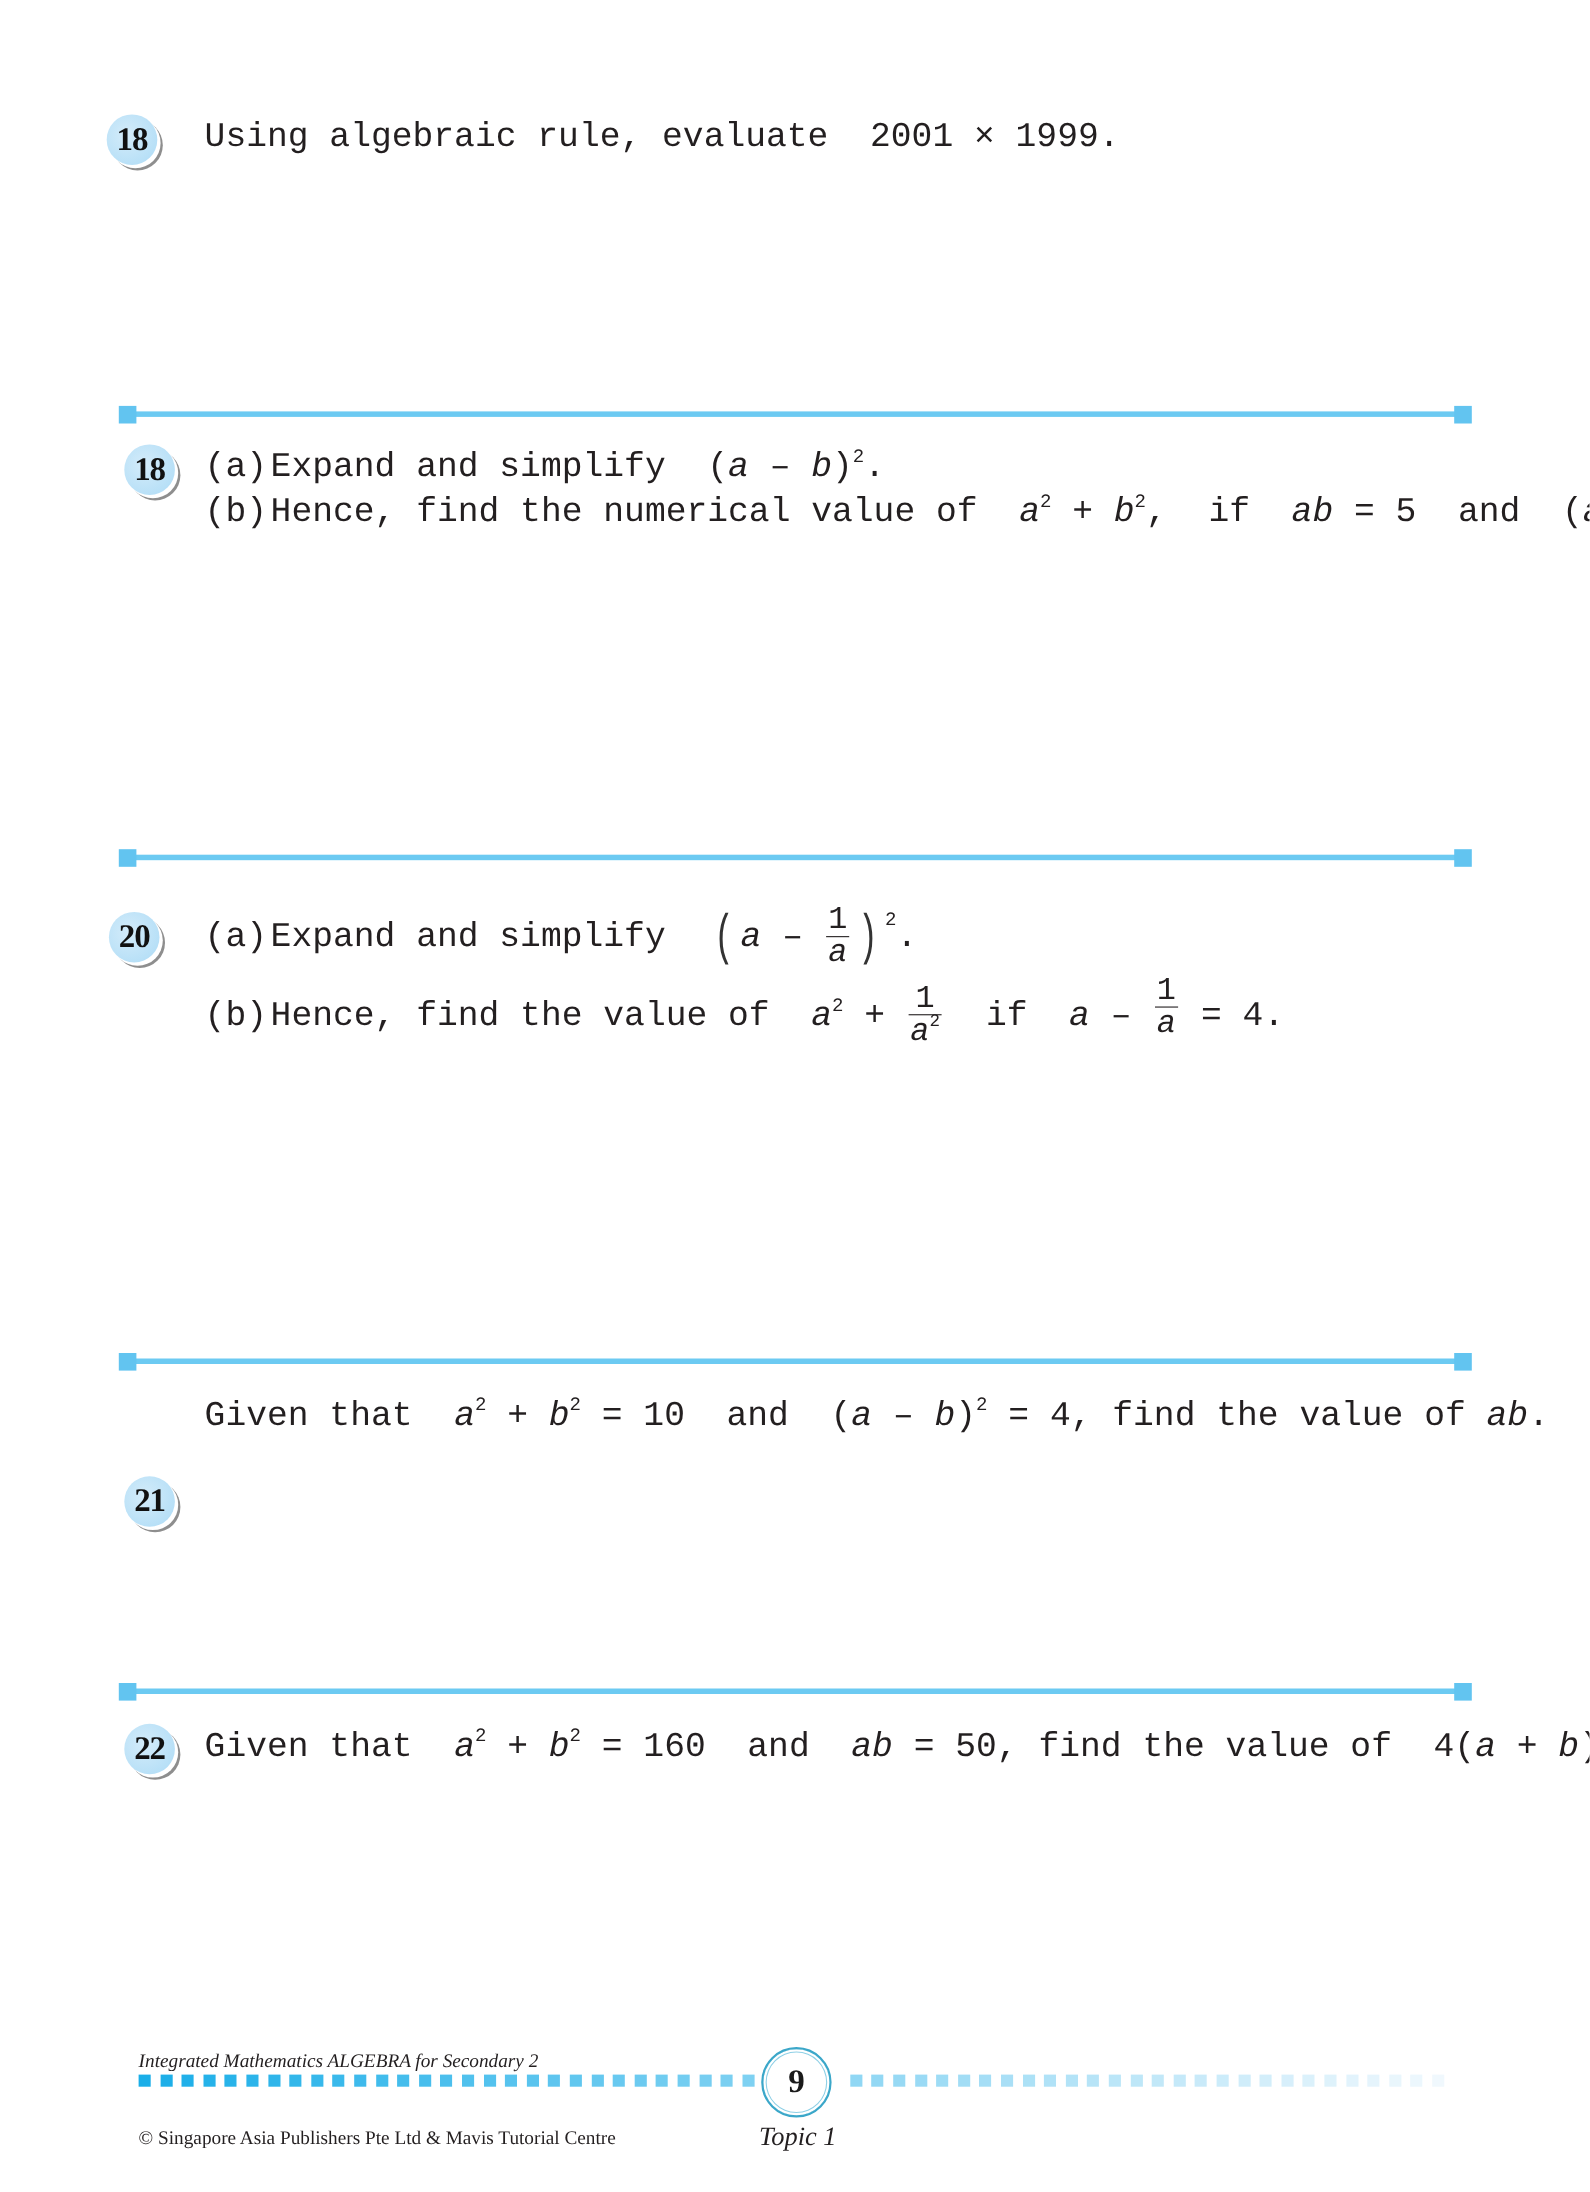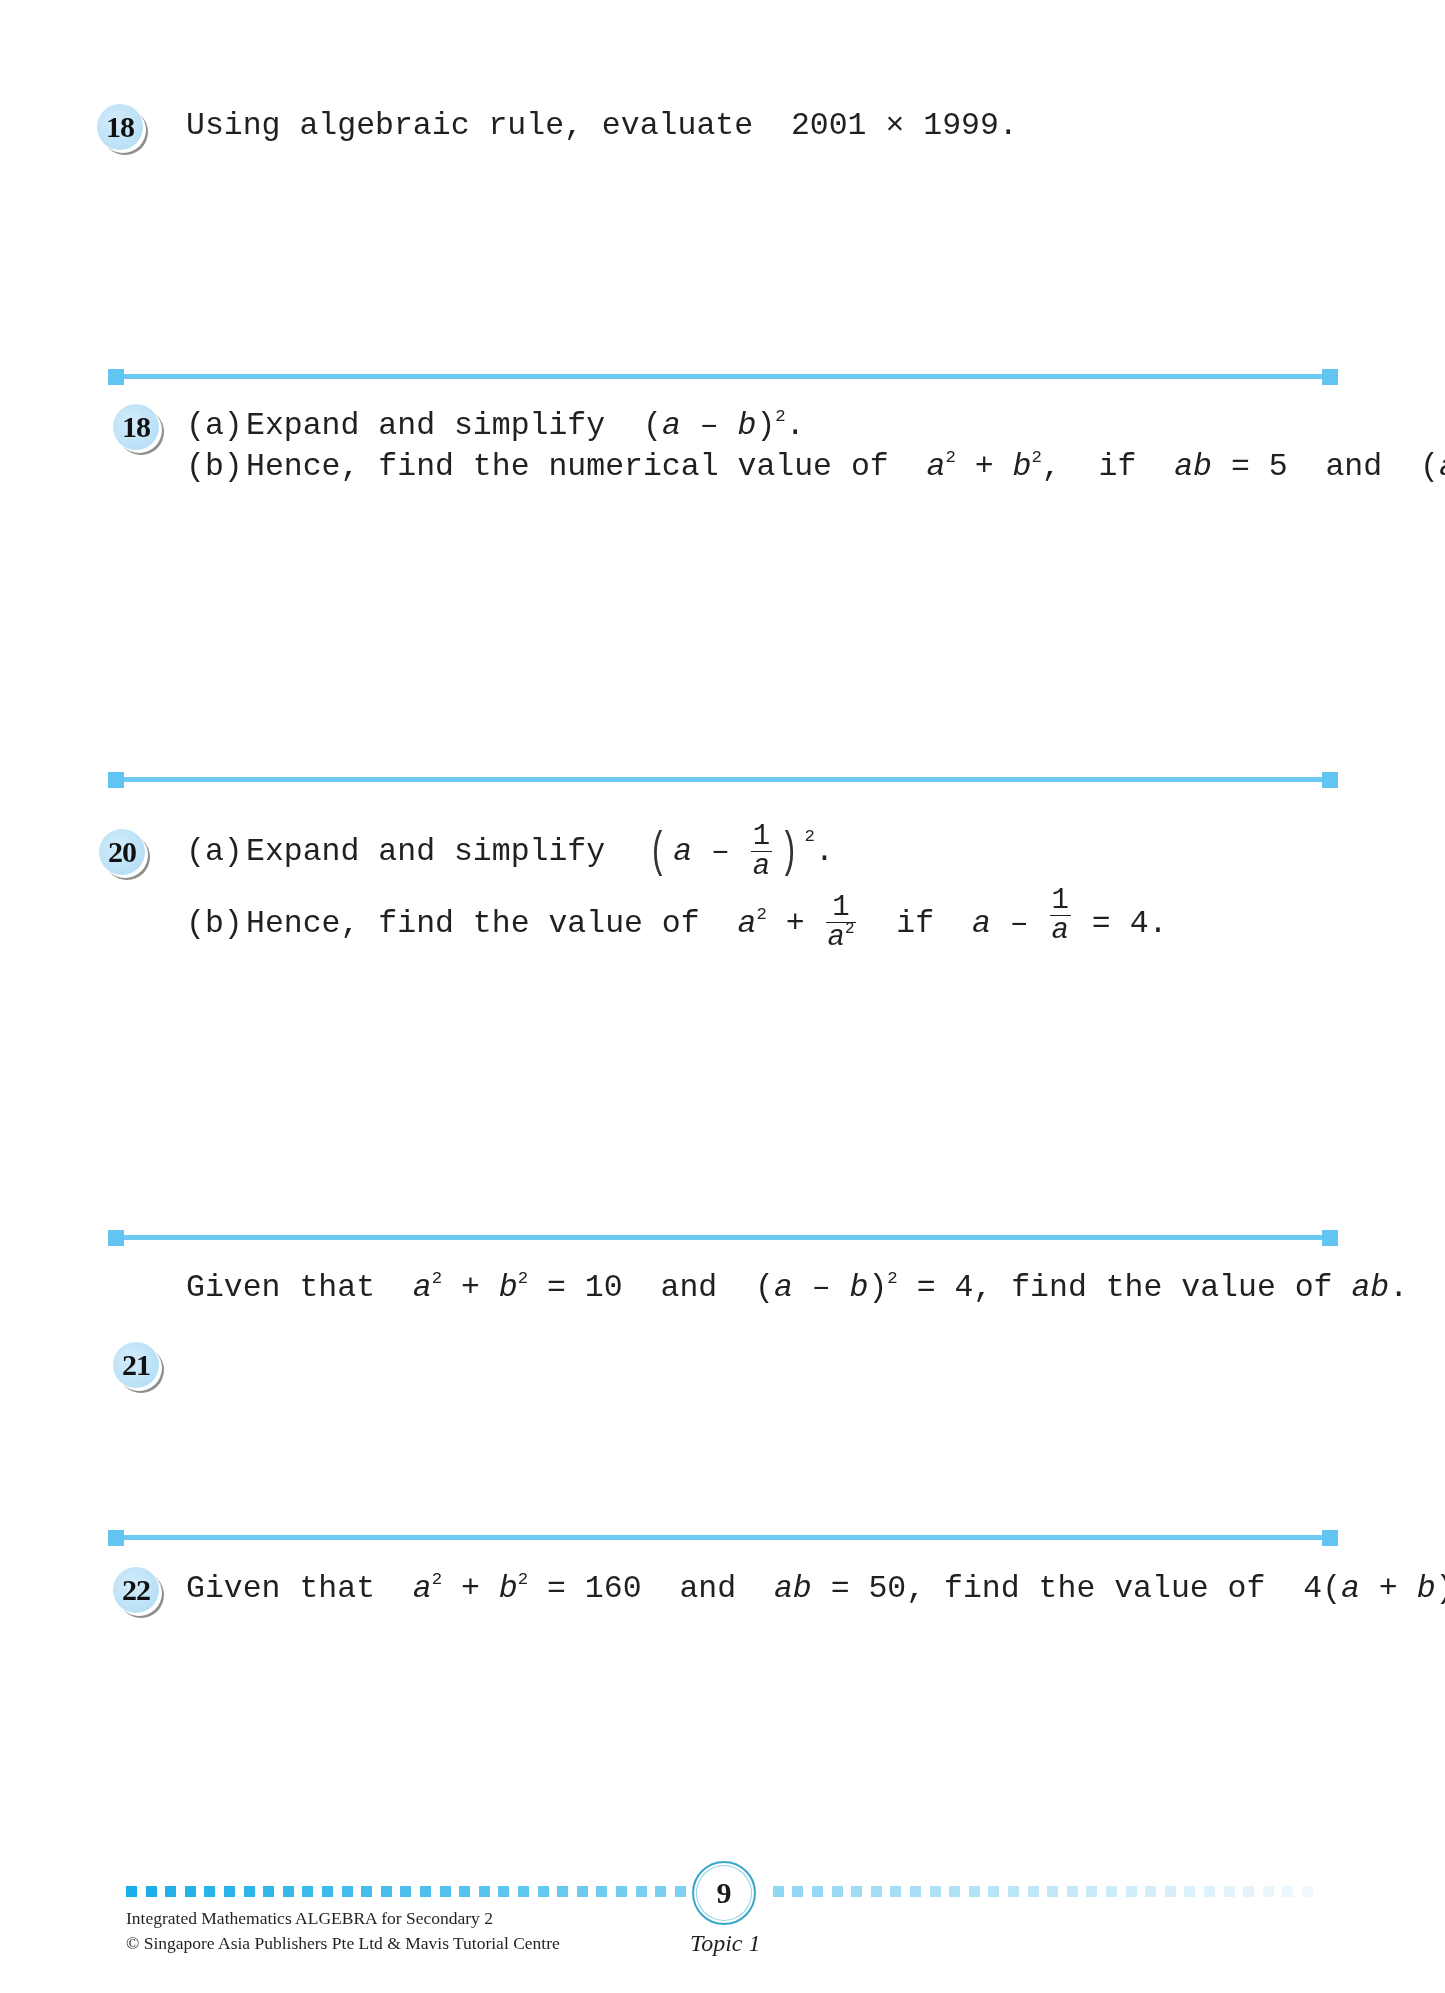--- a/index.html
+++ b/index.html
@@ -186,15 +186,15 @@
     <span style="left: 1078px; background: rgb(222, 242, 251);"></span>
     <span style="left: 1097.6px; background: rgb(226, 243, 252);"></span>
     <span style="left: 1117.2px; background: rgb(229, 244, 252);"></span>
     <span style="left: 1136.8px; background: rgb(233, 246, 252);"></span>
     <span style="left: 1156.4px; background: rgb(236, 247, 253);"></span>
     <span style="left: 1176px; background: rgb(240, 248, 253);"></span>
   </div>
 <div class="page-circle">
   <span>9</span>
 </div>
-<div class="footer-text" style="top:1908px;">Integrated Mathematics ALGEBRA for Secondary 2</div>
+<div class="footer-text" style="top:1863px;font-style:italic;">Integrated Mathematics ALGEBRA for Secondary 2</div>
 <div class="footer-text" style="top:1933px;">© Singapore Asia Publishers Pte Ltd &amp; Mavis Tutorial Centre</div>
 <div class="topic">Topic 1</div>
 
 </body></html>

